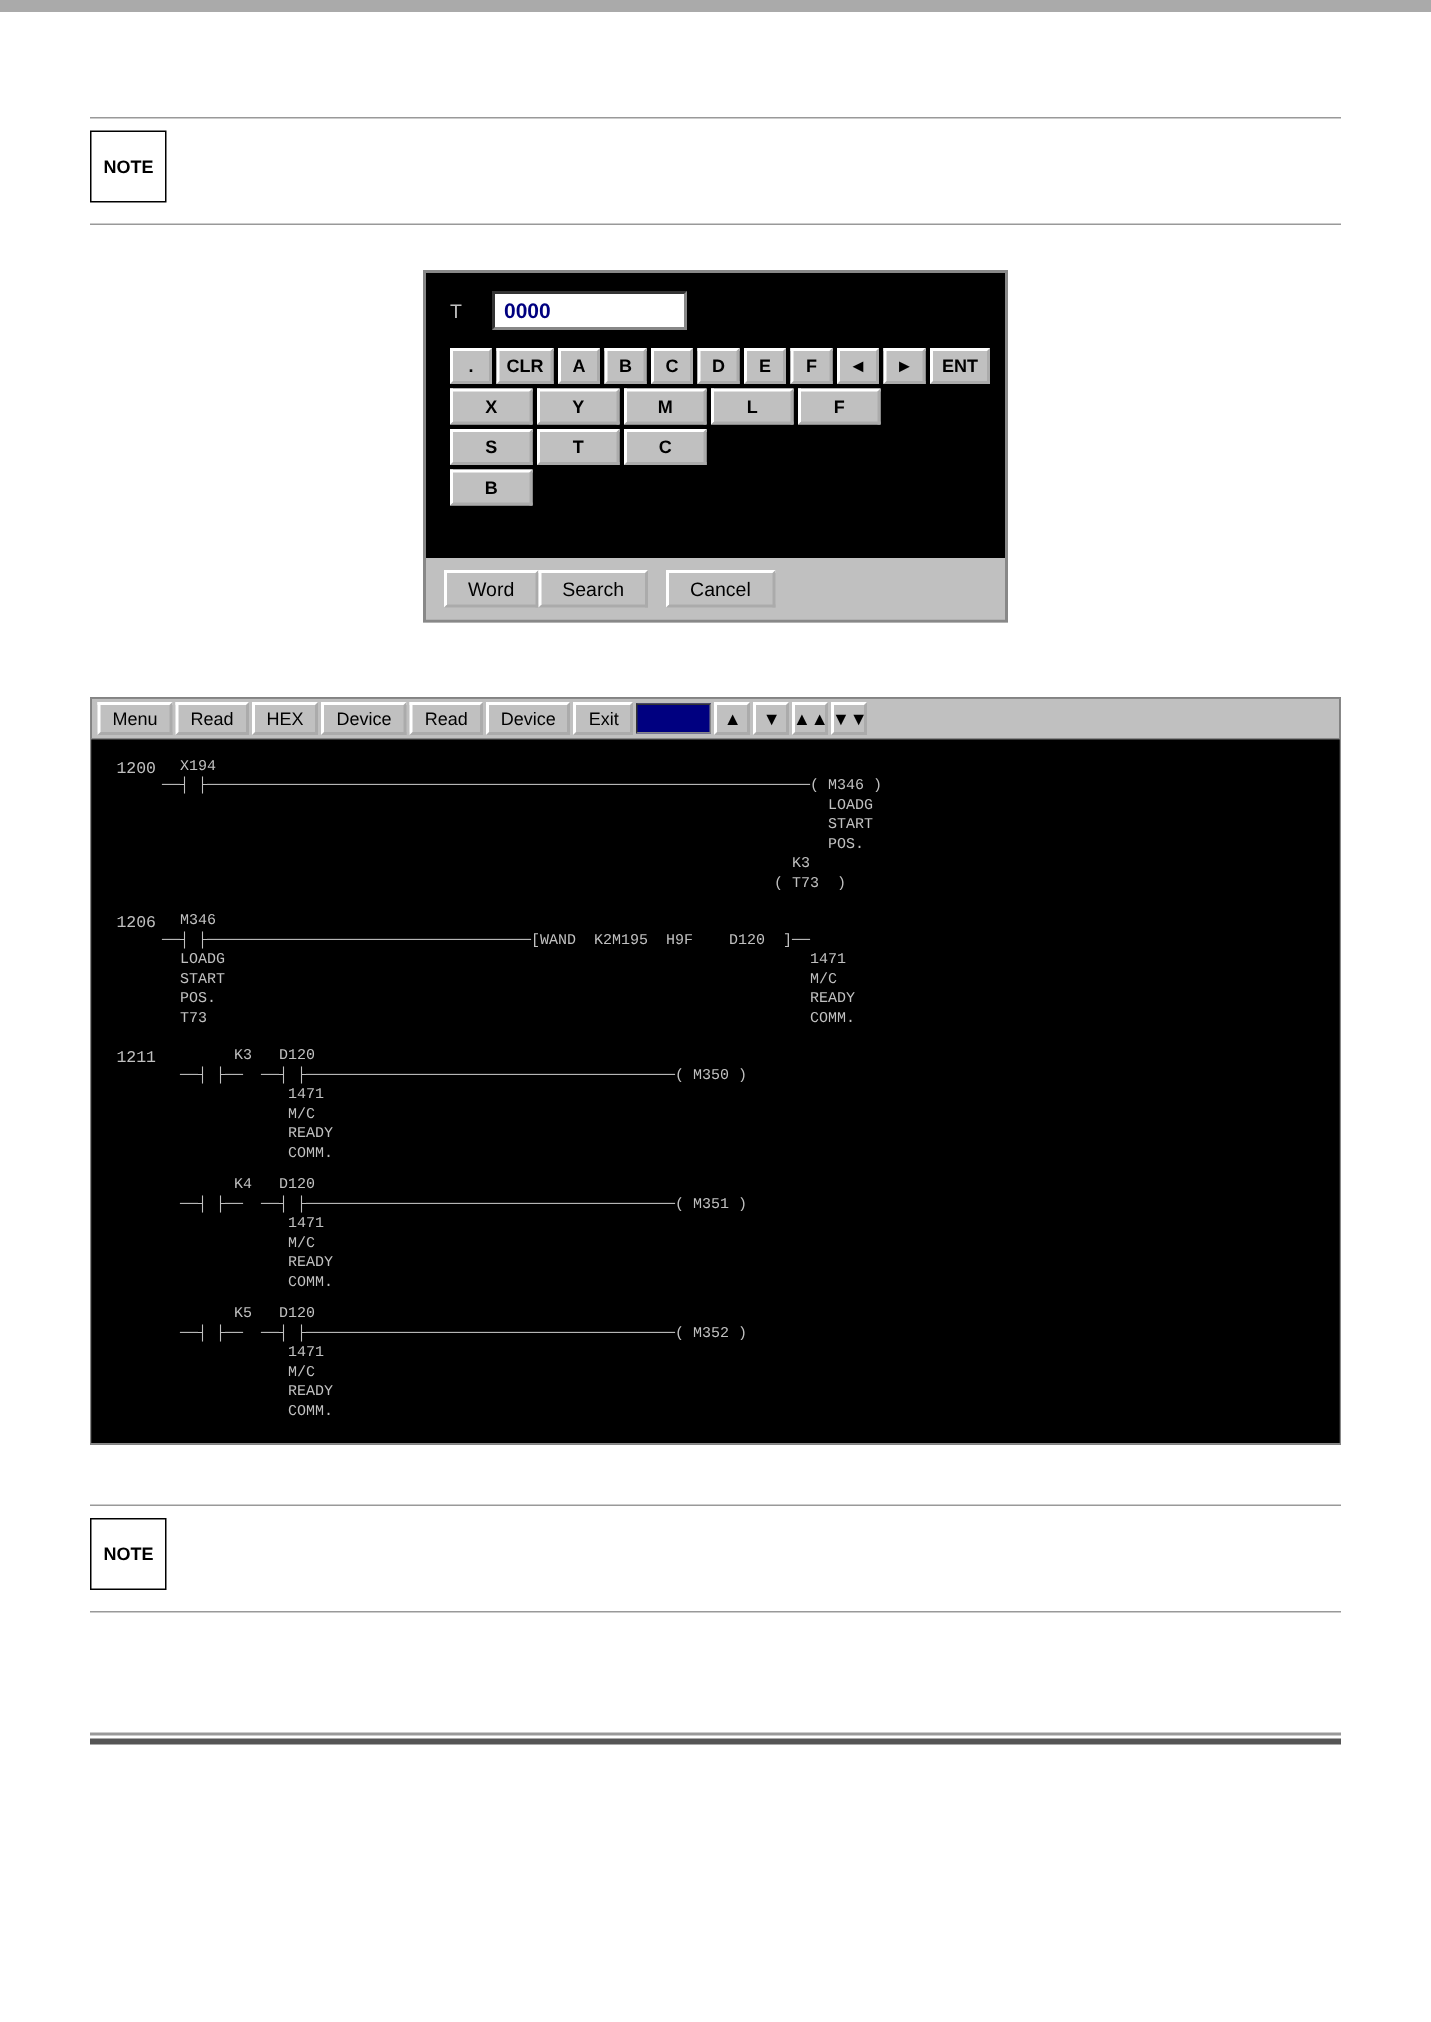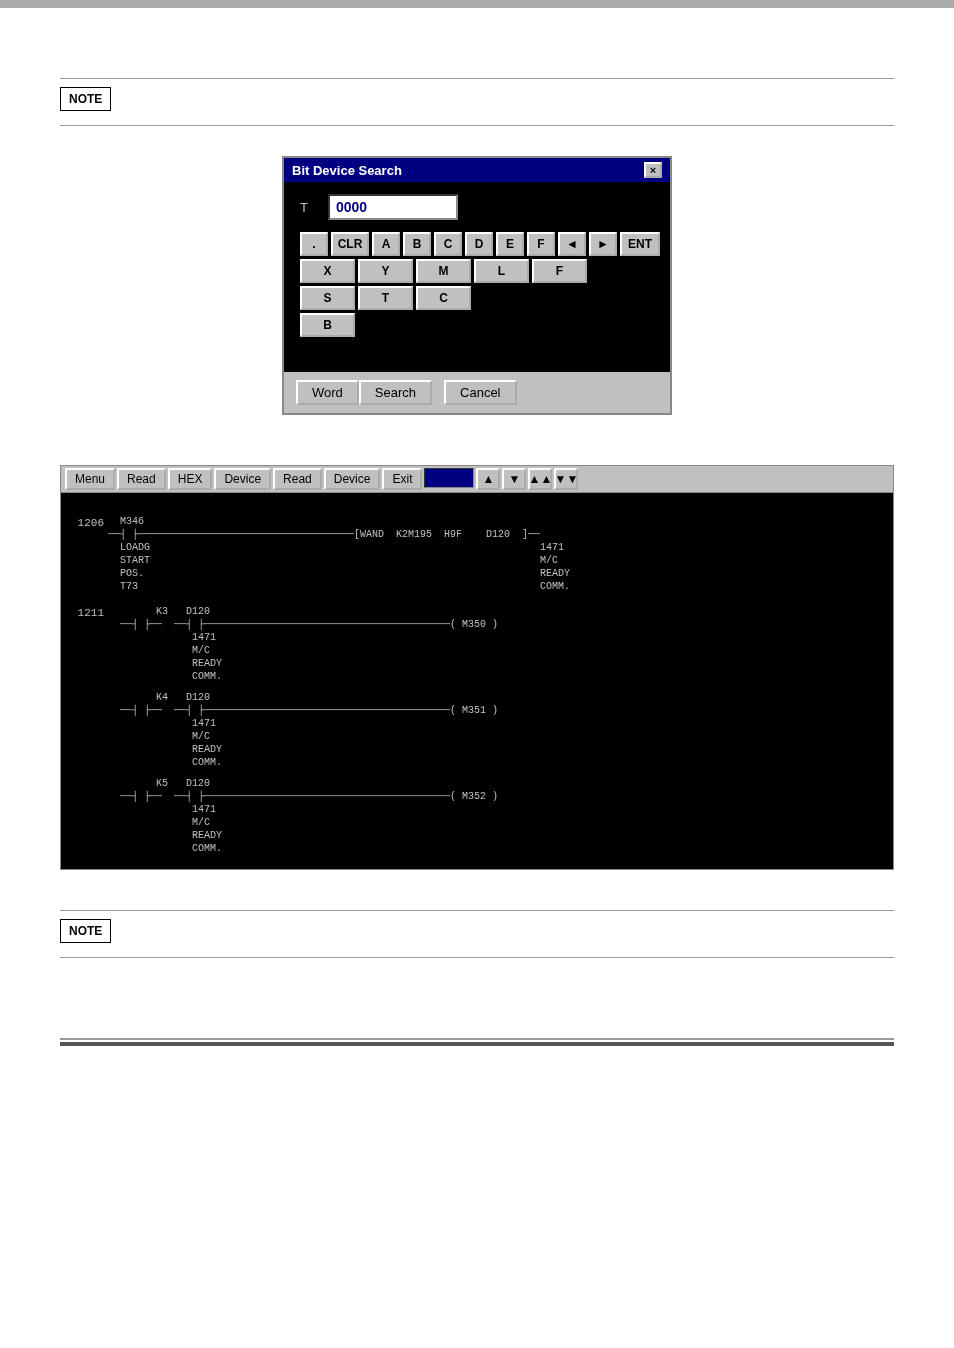--- a/index.html
+++ b/index.html
@@ -20,21 +20,21 @@
     }
 
     .page-content {
       padding: 40px 60px;
     }
 
     
     .note-box {
       display: inline-block;
       border: 1px solid #000;
-      padding: 4px 8px;
+      padding: 16px 8px;
       font-size: 12px;
       font-weight: bold;
       margin-bottom: 6px;
     }
 
     .note-line {
       border-top: 1px solid #999;
       border-bottom: 1px solid #999;
       padding: 8px 0;
       margin-bottom: 20px;
@@ -183,20 +183,21 @@
       color: #c0c0c0;
       width: 100%;
       margin-bottom: 30px;
       font-family: 'Courier New', monospace;
       font-size: 11px;
     }
 
     .ladder-toolbar {
       background: #c0c0c0;
       display: flex;
+      align-items: center;
       padding: 2px 4px;
       gap: 2px;
       border-bottom: 1px solid #888;
     }
 
     .tb-btn {
       background: #c0c0c0;
       border: 2px outset #fff;
       font-size: 12px;
       padding: 2px 8px;
@@ -288,24 +289,20 @@
 
   <div class="note-line">
     <div class="note-box">NOTE</div>
   </div>
 
   <div class="spacer-sm"></div>
 
   <div class="dialog-container">
     <div class="dialog">
 
-      <div class="dialog-titlebar">
-        <span>Bit Device Search</span>
-        <button class="dialog-close-btn">×</button>
-      </div>
 
       <div class="dialog-body">
 
         <div class="input-row">
           <span class="input-label">T</span>
           <input class="device-input" type="text" value="0000" style="">
         </div>
 
 
         <div class="keypad-row">
@@ -368,20 +365,30 @@
       <input class="tb-input" type="text" style="">
       <button class="tb-nav-btn">▲</button>
       <button class="tb-nav-btn">▼</button>
       <button class="tb-nav-btn">▲▲</button>
       <button class="tb-nav-btn">▼▼</button>
     </div>
 
     <div class="ladder-body">
       <div style="color:#c0c0c0; font-family: 'Courier New', monospace; font-size: 11px; padding: 4px 8px;">
 
+        <div class="ladder-rung">
+          <span class="rung-num">1200</span>
+          <div class="rung-body">  X194
+──┤ ├───────────────────────────────────────────────────────────────────( M346 )
+                                                                          LOADG
+                                                                          START
+                                                                          POS.
+                                                                      K3
+                                                                    ( T73  )</div>
+        </div>
 
         <div style="height: 10px;"></div>
 
         <div class="ladder-rung">
           <span class="rung-num">1206</span>
           <div class="rung-body">  M346
 ──┤ ├────────────────────────────────────[WAND  K2M195  H9F    D120  ]──
   LOADG                                                                 1471
   START                                                                 M/C
   POS.                                                                  READY

